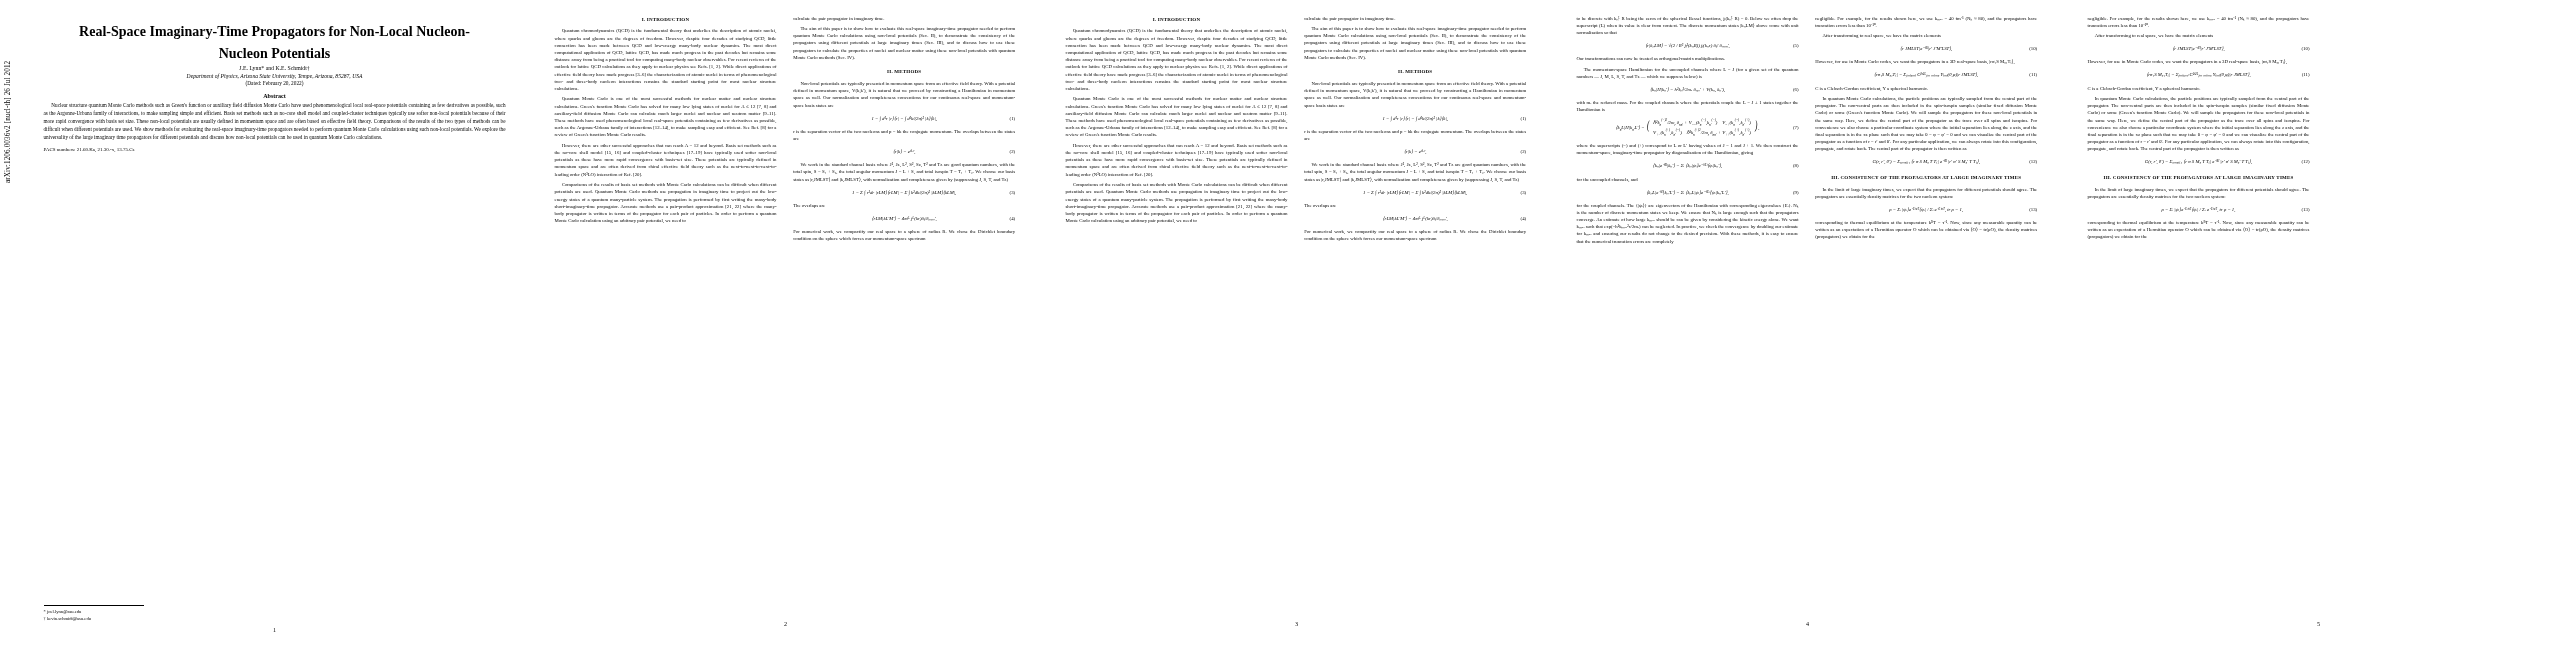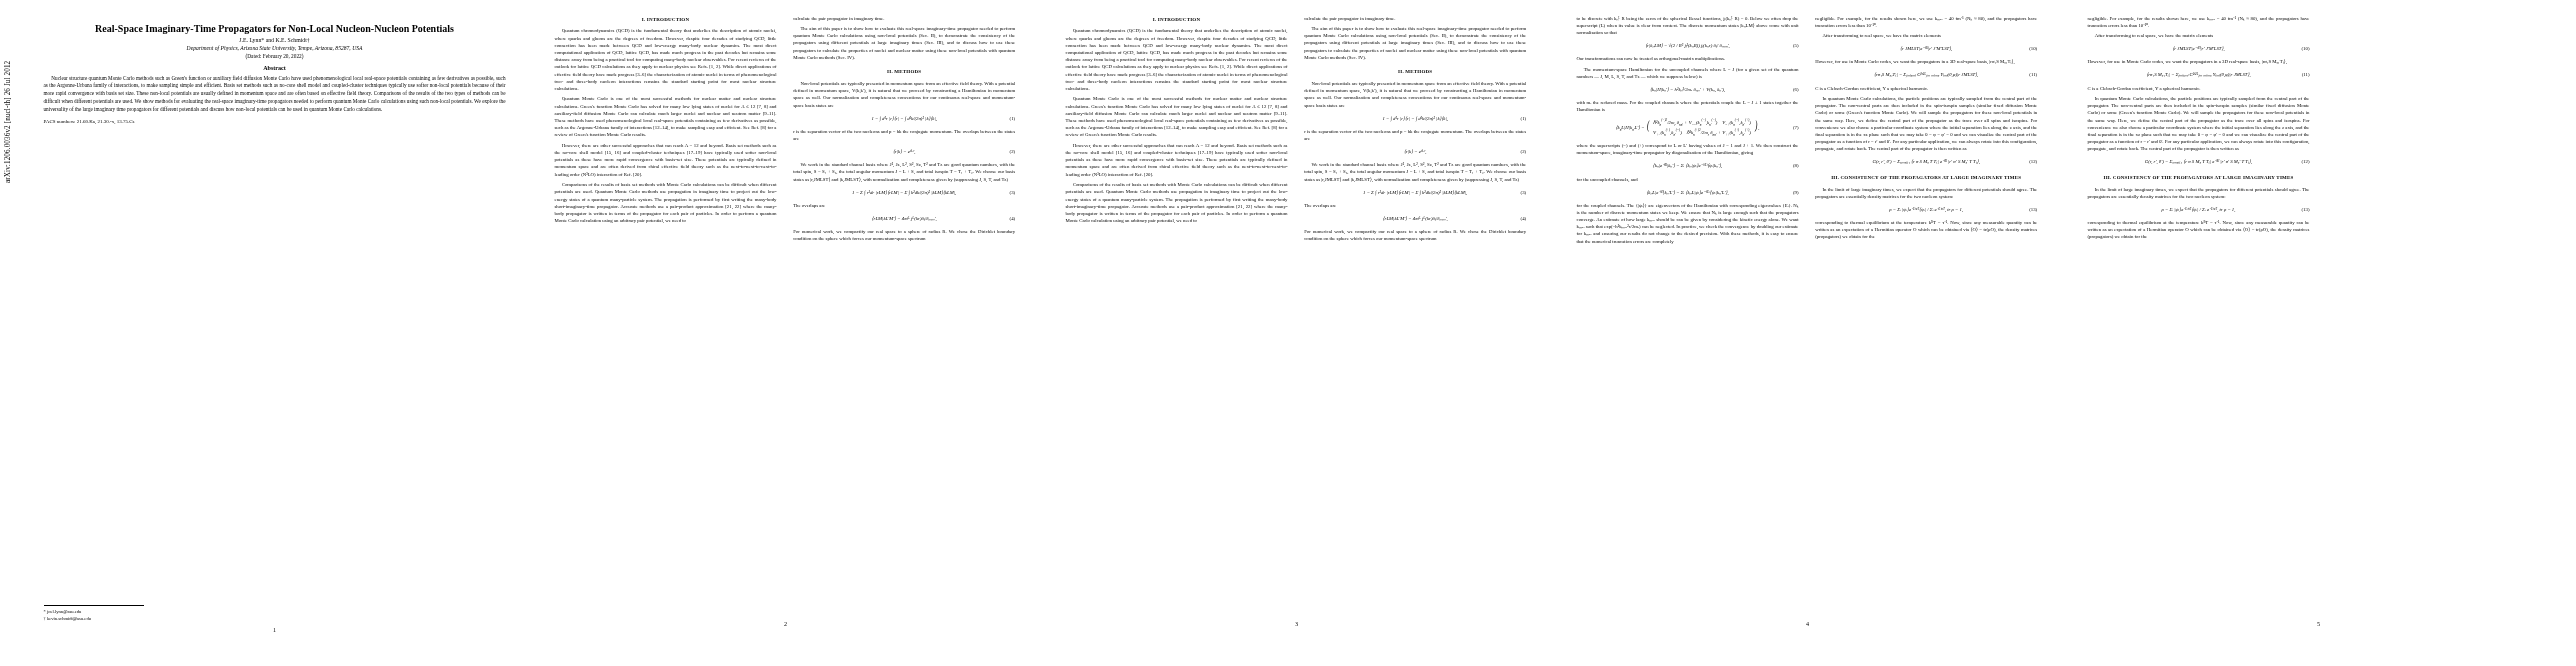--- a/index.html
+++ b/index.html
@@ -58,21 +58,21 @@
     position: absolute;
     bottom: 10px;
     left: 0;
     width: 100%;
     text-align: center;
     font-size: 6.1px;
   }
   
   .title {
     text-align: center;
-    font-size: 10px;
+    font-size: 14px;
     font-weight: bold;
     line-height: 1.55;
     margin-top: 6.7px;
     margin-bottom: 0;
     padding: 0 13.3px;
   }
   .authors {
     text-align: center;
     font-size: 5.8px;
     margin-bottom: 2.2px;

